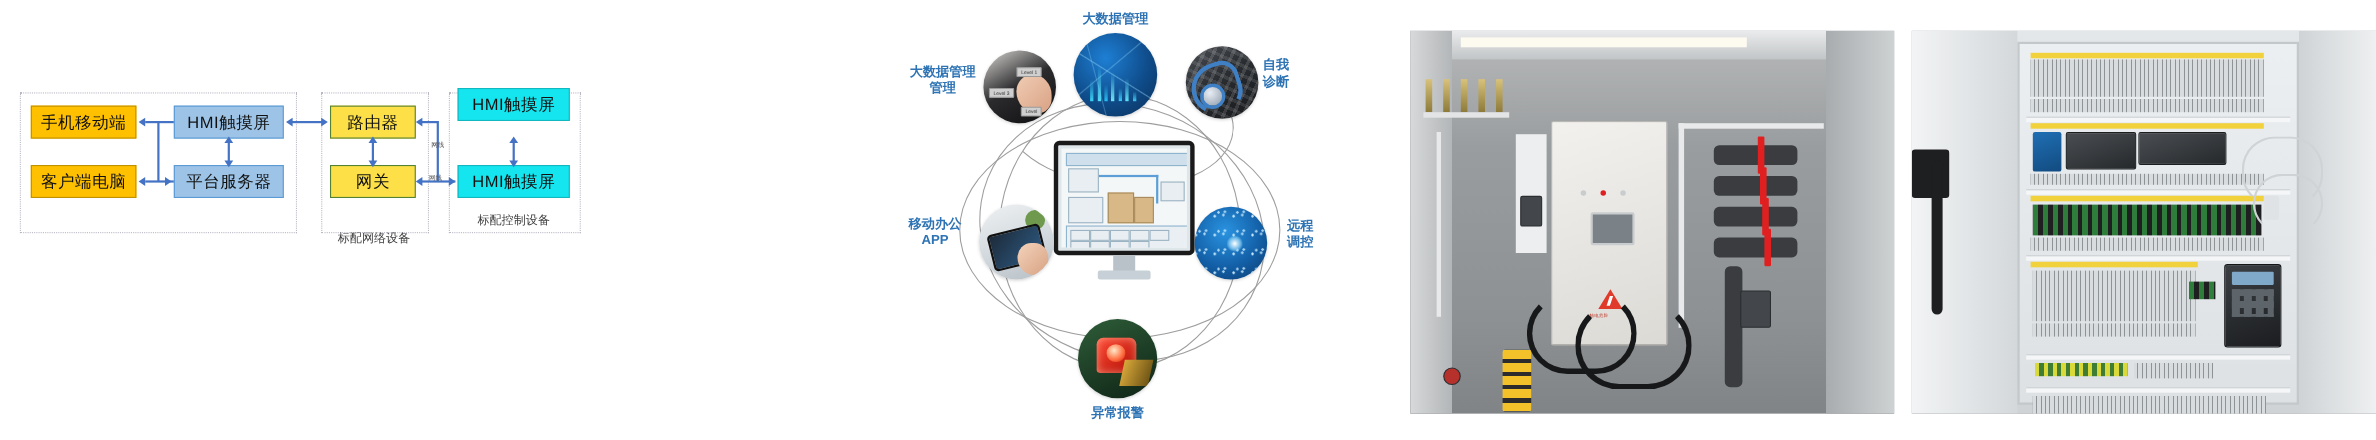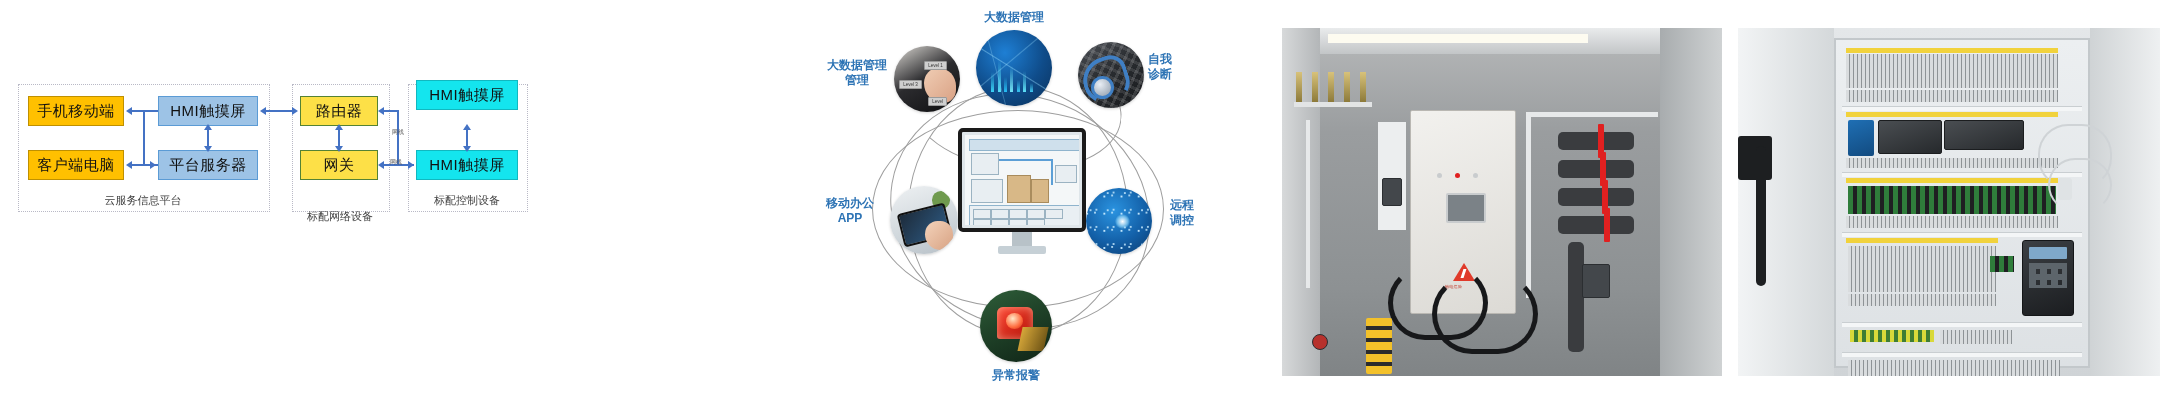--- a/index.html
+++ b/index.html
@@ -144,21 +144,20 @@
   .c2-ygwire{position:absolute;background:repeating-linear-gradient(90deg,#d9d93a 0 4px,#3f7d34 4px 8px);}
 </style>
 </head>
 <body>
 
 <div class="canvas">
 
   <div class="panel-diagram">
 
     <div class="group-box" style="left:18px;top:84px;width:250px;height:126px;"></div>
-    <div class="grp-caption" style="left:18px;top:193px;width:250px;">云服务信息平台</div>
 
     <div class="node orange" style="left:28px;top:96px;width:96px;height:30px;">手机移动端</div>
     <div class="node orange" style="left:28px;top:150px;width:96px;height:30px;text-align:center;">客户端电脑</div>
     <div class="node blue" style="left:158px;top:96px;width:100px;height:30px;">HMI触摸屏</div>
     <div class="node blue" style="left:158px;top:150px;width:100px;height:30px;">平台服务器</div>
 
     <div class="group-box" style="left:292px;top:84px;width:96px;height:126px;"></div>
     <div class="grp-caption" style="left:292px;top:209px;width:96px;">标配网络设备</div>
     <div class="node green" style="left:300px;top:96px;width:78px;height:30px;">路由器</div>
     <div class="node green" style="left:300px;top:150px;width:78px;height:30px;">网关</div>

